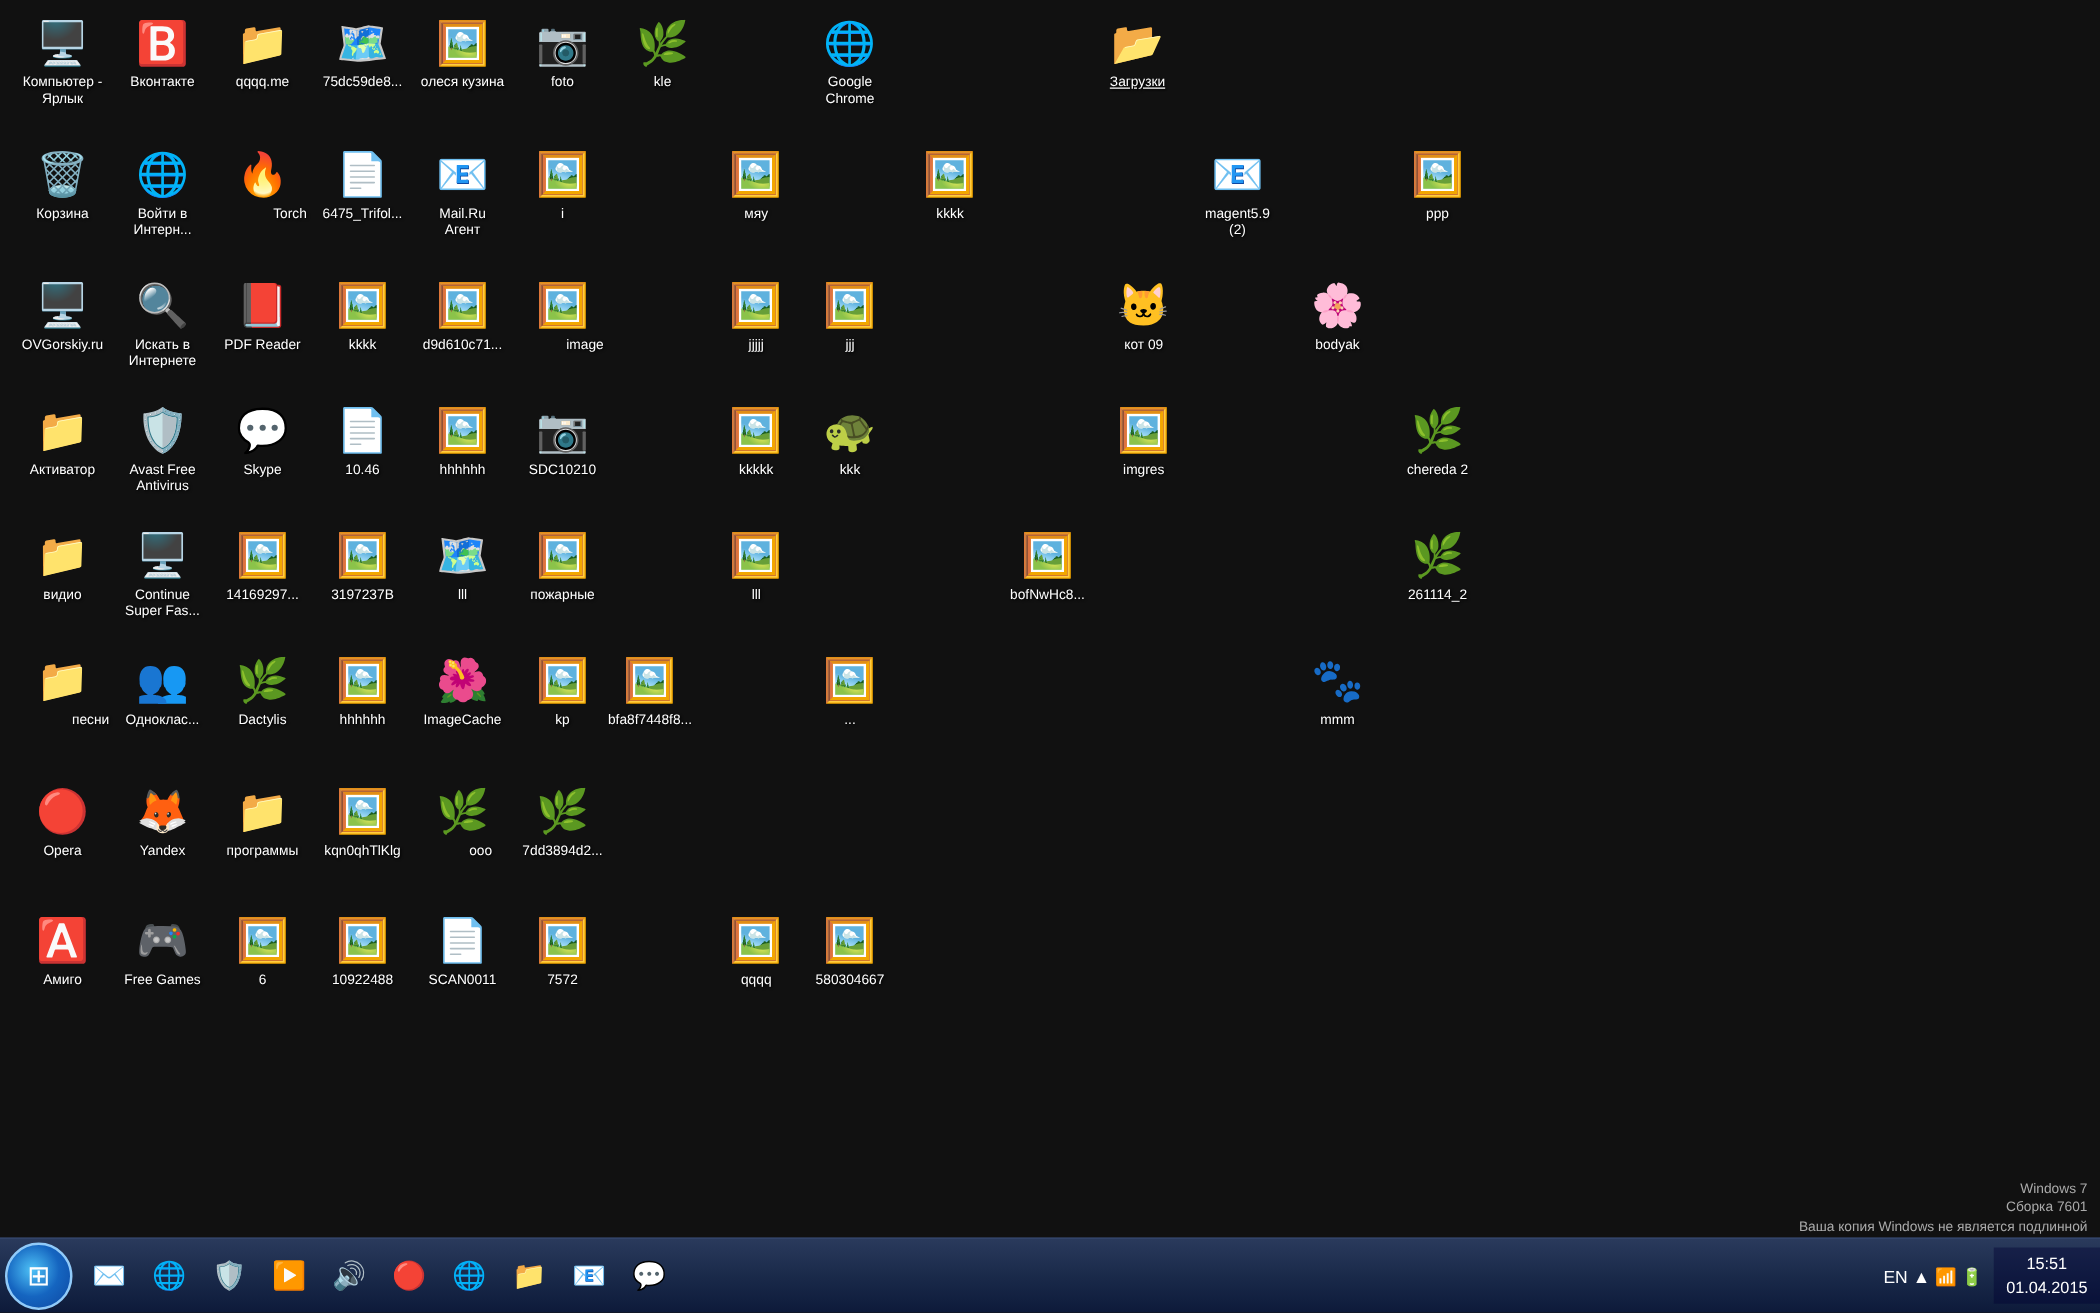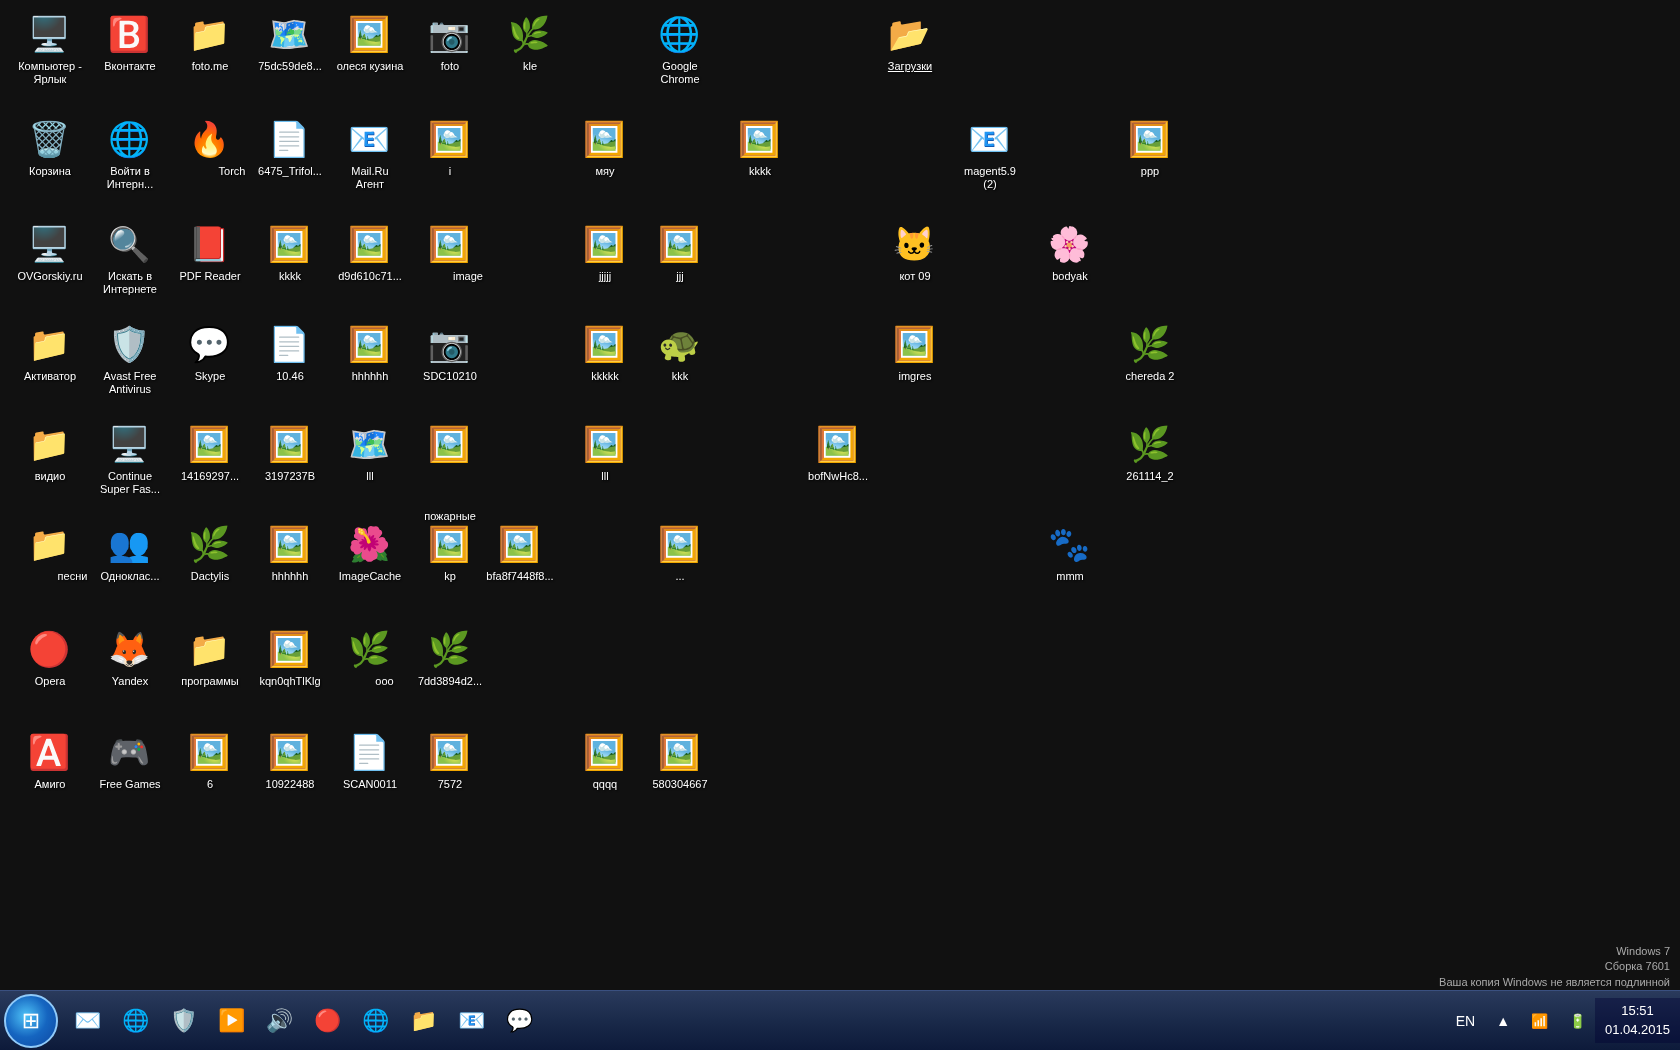--- a/index.html
+++ b/index.html
@@ -93,21 +93,21 @@
       justify-content: center;
       font-size: 22px;
       cursor: pointer;
       border-radius: 4px;
     }
 
     .taskbar-spacer { flex: 1; }
 
     .system-tray {
       display: flex;
-      gap: 21px;
+      gap: 4px;
       padding: 0 8px;
     }
 
     .tray-icon {
       font-size: 14px;
       cursor: pointer;
     }
 
     .clock-area {
       background: rgba(0,0,50,0.4);
@@ -137,21 +137,21 @@
       <div class="icon-img" style="font-size: 34px;">🖥️</div>
       <div class="icon-label" style="white-space: pre-line;">Компьютер -
 Ярлык</div>
     </div>
     <div class="desktop-icon" style="left: 90px; top: 10px;">
       <div class="icon-img" style="font-size: 34px;">🅱️</div>
       <div class="icon-label" style="white-space: pre-line;">Вконтакте</div>
     </div>
     <div class="desktop-icon" style="left: 170px; top: 10px;">
       <div class="icon-img" style="font-size: 34px;">📁</div>
-      <div class="icon-label" style="white-space: pre-line;">foto.me</div>
+      <div class="icon-label" style="white-space: pre-line;">qqqq.me</div>
     </div>
     <div class="desktop-icon" style="left: 250px; top: 10px;">
       <div class="icon-img" style="font-size: 34px;">🗺️</div>
       <div class="icon-label" style="white-space: pre-line;">75dc59de8...</div>
     </div>
     <div class="desktop-icon" style="left: 330px; top: 10px;">
       <div class="icon-img" style="font-size: 34px;">🖼️</div>
       <div class="icon-label" style="white-space: pre-line;">олеся кузина</div>
     </div>
     <div class="desktop-icon" style="left: 410px; top: 10px;">
@@ -312,21 +312,21 @@
     <div class="desktop-icon" style="left: 250px; top: 420px;">
       <div class="icon-img" style="font-size: 34px;">🖼️</div>
       <div class="icon-label" style="white-space: pre-line;">3197237B</div>
     </div>
     <div class="desktop-icon" style="left: 330px; top: 420px;">
       <div class="icon-img" style="font-size: 34px;">🗺️</div>
       <div class="icon-label" style="white-space: pre-line;">lll</div>
     </div>
     <div class="desktop-icon" style="left: 410px; top: 420px;">
       <div class="icon-img" style="font-size: 34px;">🖼️</div>
-      <div class="icon-label" style="white-space: pre-line; margin-top: 40px;">пожарные</div>
+      <div class="icon-label" style="white-space: pre-line;">пожарные</div>
     </div>
     <div class="desktop-icon" style="left: 565px; top: 420px;">
       <div class="icon-img" style="font-size: 34px;">🖼️</div>
       <div class="icon-label" style="white-space: pre-line;">lll</div>
     </div>
     <div class="desktop-icon" style="left: 798px; top: 420px;">
       <div class="icon-img" style="font-size: 34px;">🖼️</div>
       <div class="icon-label" style="white-space: pre-line;">bofNwHc8...</div>
     </div>
     <div class="desktop-icon" style="left: 1110px; top: 420px;">

